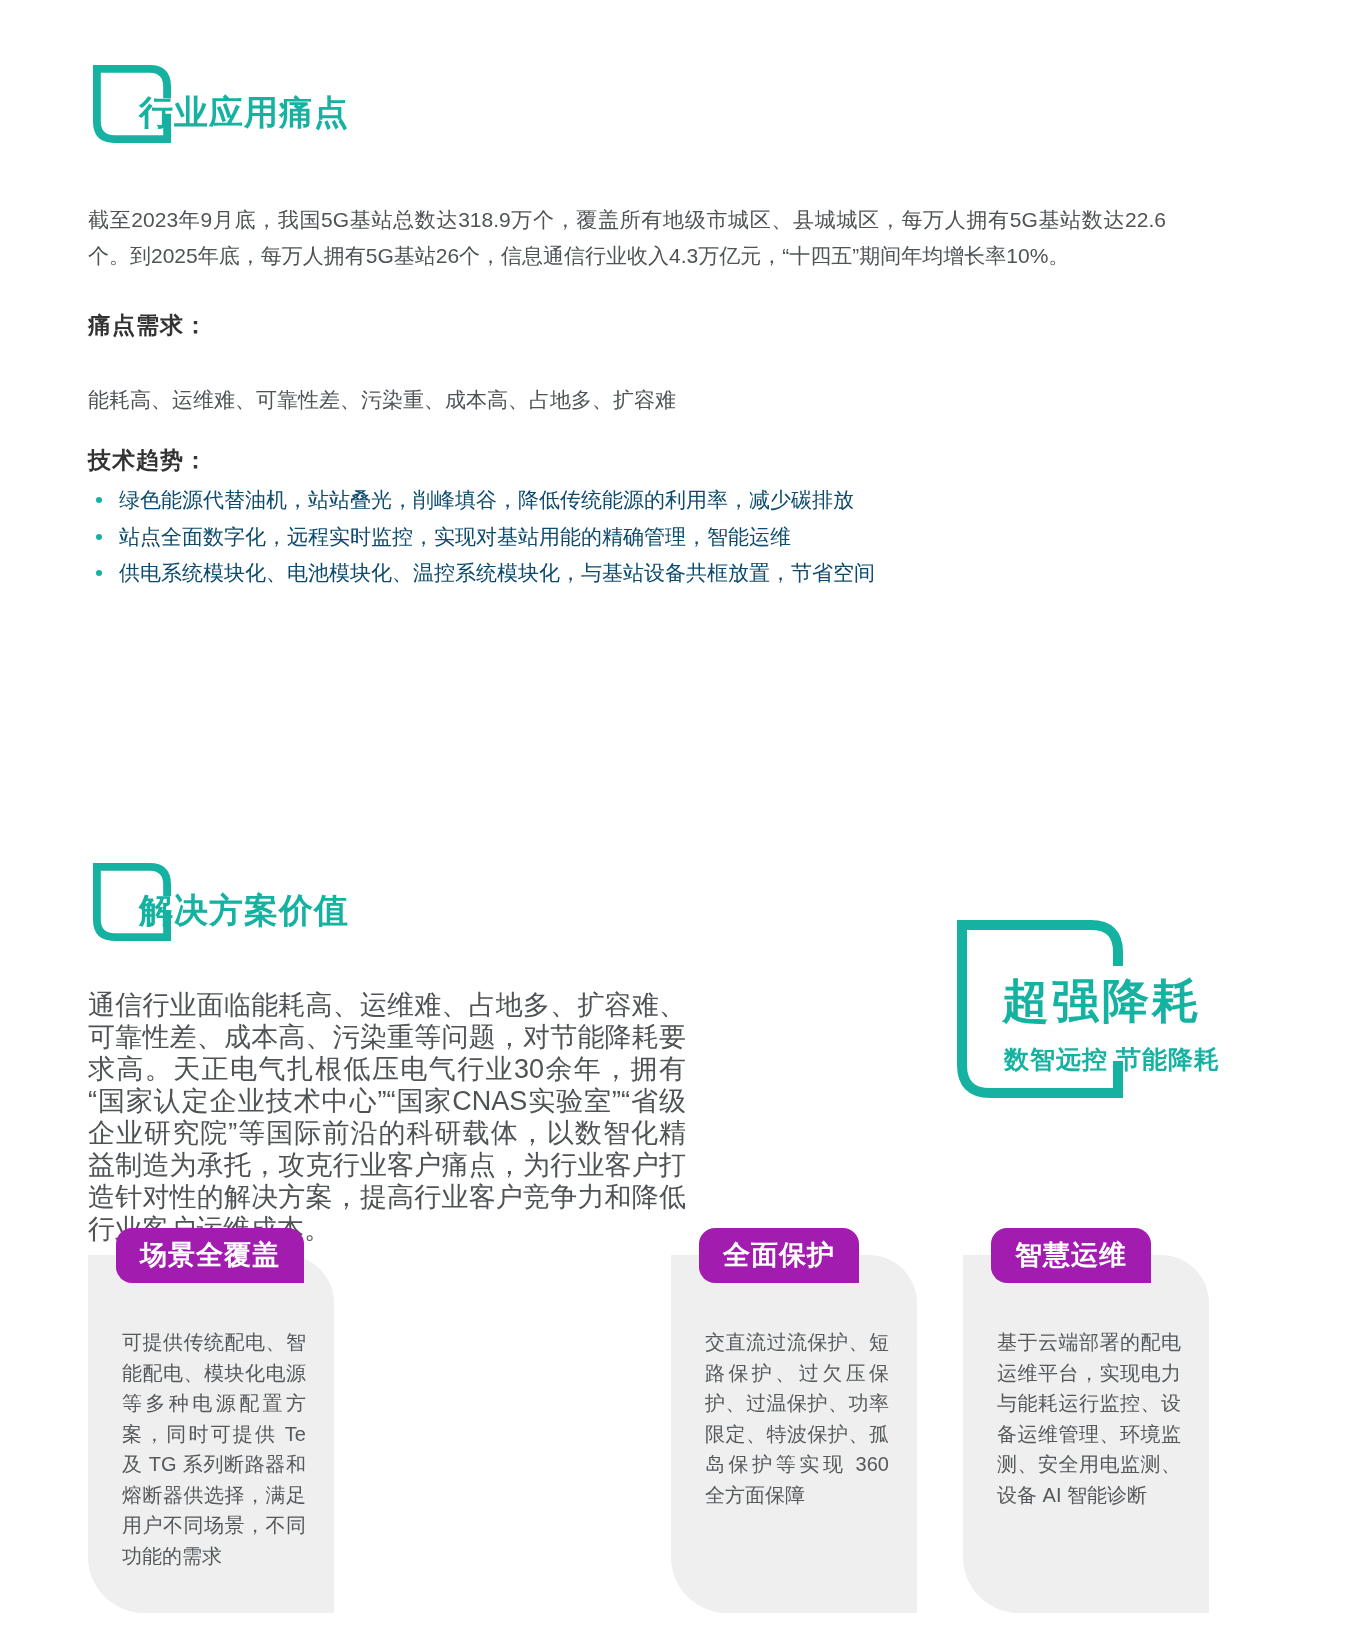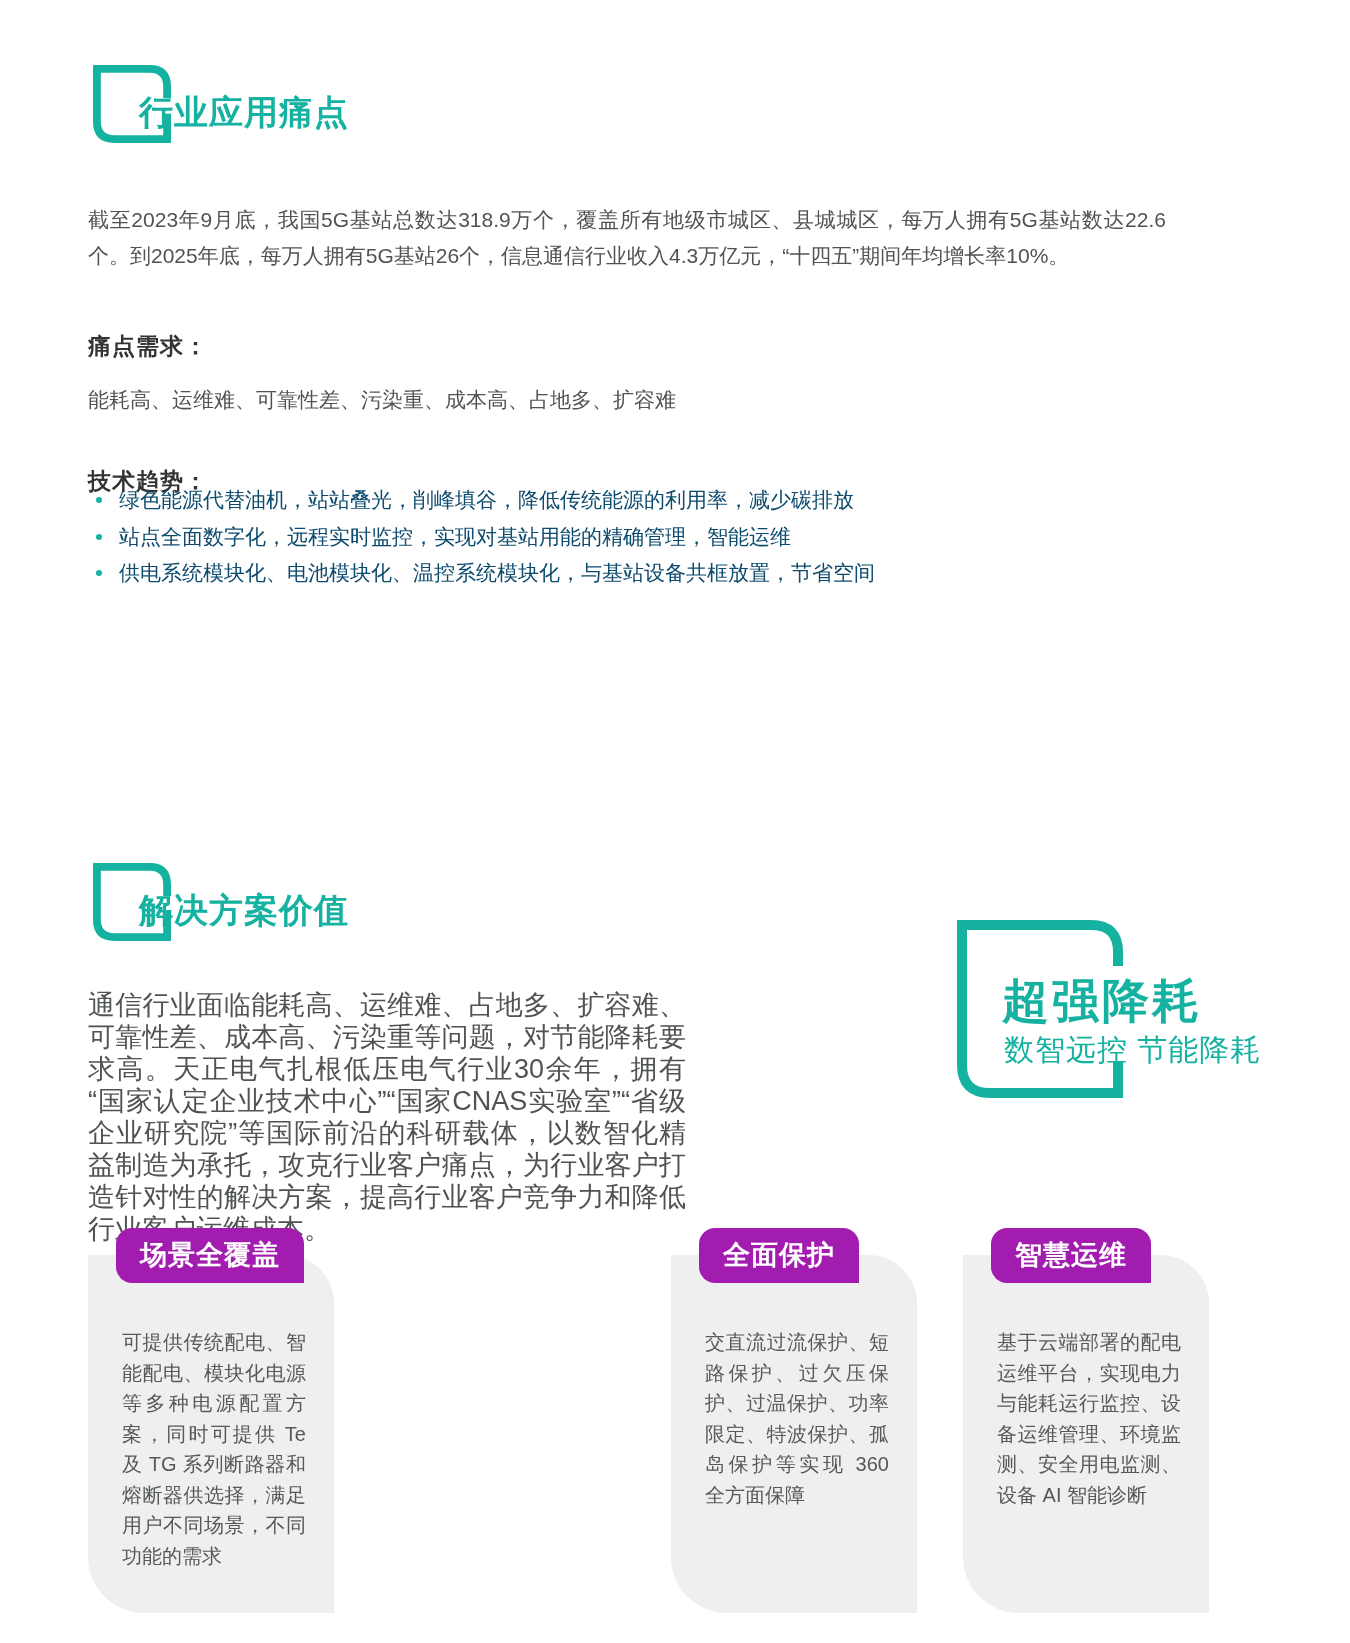--- a/index.html
+++ b/index.html
@@ -17,21 +17,21 @@
   }
   #title-pain{left:93px;top:64px;}
   #title-value{left:93px;top:862px;}
   
   .intro{
     position:absolute;left:88px;top:181px;width:1078px;
     font-size:21px;line-height:36px;color:#4f5355;text-align:justify;
   }
   .sub-heading{
     position:absolute;left:88px;
-    font-size:23px;font-weight:bold;color:#333;letter-spacing:1px;margin-top:21px;
+    font-size:23px;font-weight:bold;color:#333;letter-spacing:1px;
   }
   #demand-heading{top:310px;}
   #demand-text{
     position:absolute;left:88px;top:350px;width:900px;
     font-size:21px;color:#4f5355;margin-top:36px;
   }
   #trend-heading{top:445px;}
   .trend-list{
     position:absolute;left:88px;top:482px;width:820px;
     margin:0;padding:0;list-style:none;
@@ -49,22 +49,22 @@
     font-size:27px;line-height:32px;color:#4f5355;text-align:justify;
   }
   
   .callout{position:absolute;left:957px;top:920px;width:300px;height:200px;}
   .callout svg{position:absolute;left:0;top:0;}
   .callout-headline{
     position:absolute;left:45px;top:50px;
     font-size:47px;font-weight:bold;color:#15b2a1;letter-spacing:3px;white-space:nowrap;
   }
   .callout-subline{
-    position:absolute;left:47px;top:110px;
-    font-size:30px;font-weight:400;color:#15b2a1;letter-spacing:1px;white-space:nowrap;
+    position:absolute;left:47px;top:123px;
+    font-size:25px;font-weight:700;color:#15b2a1;letter-spacing:1px;white-space:nowrap;
   }
   
   .card{
     position:absolute;top:1255px;width:246px;height:358px;
     background:#efefef;border-radius:0 48px 0 56px;
   }
   #card-0{left:88px;}
   #card-1{left:380px;}
   #card-2{left:671px;}
   #card-3{left:963px;}

